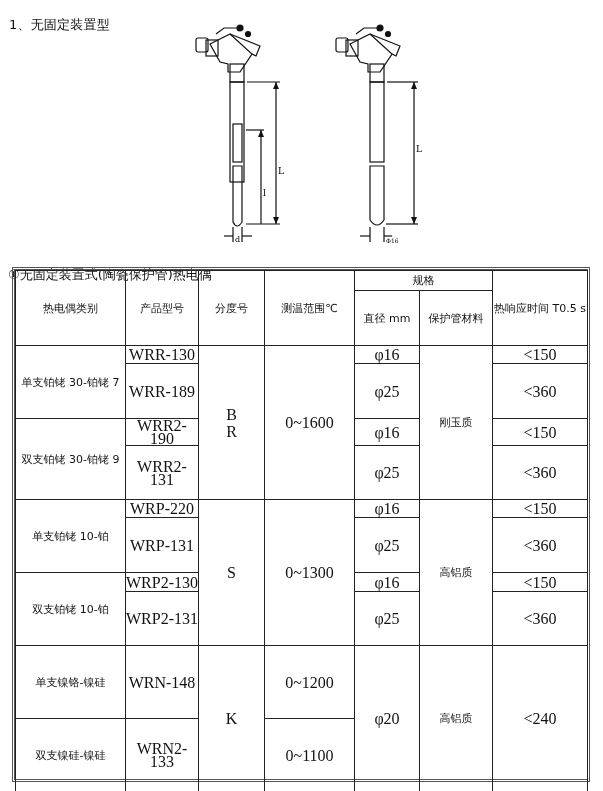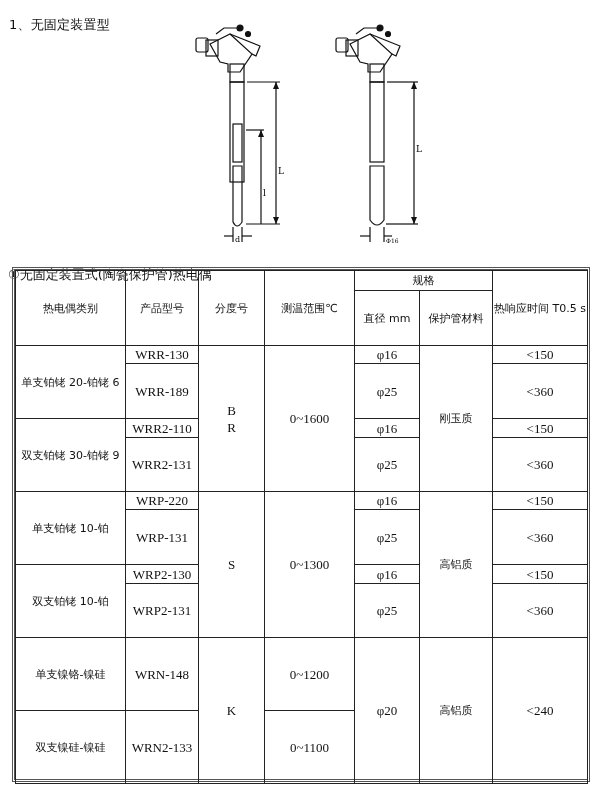--- a/index.html
+++ b/index.html
@@ -6,21 +6,21 @@
   body { width: 603px; height: 791px; position: relative; overflow: hidden;
          font-family: "DejaVu Sans", "Liberation Sans", sans-serif; color: #111; }
   .title1 { position: absolute; left: 9px; top: 16px; font-size: 13px; letter-spacing: 0.2px; text-align: right; }
   .title2 { position: absolute; left: 8px; top: 249px; font-size: 13px; margin-top: 17px; }
   .drawing { position: absolute; }
   .tbl-wrap { position: absolute; left: 12px; top: 267px; width: 578px; height: 515px;
               border: 3px double #555; box-sizing: border-box; }
   table { border-collapse: collapse; width: 100%; height: 100%; table-layout: fixed; }
   td { border: 1px solid #222; text-align: center; vertical-align: middle; padding: 0;
        font-size: 11px; line-height: 13px; }
-  .serif { font-family: "Liberation Serif", "DejaVu Serif", serif; font-size: 13px; }
+  .serif { font-family: "Liberation Serif", "DejaVu Serif", serif; font-size: 16px; }
 </style>
 </head>
 <body>
 
 <div class="title1">1、无固定装置型</div>
 
 <svg class="drawing" style="left:190px; top:24px;" width="120" height="222" viewBox="0 0 120 222">
   <g fill="none" stroke="#111" stroke-width="1.2">
 
     <path d="M20 20 L40 10 L62 30 L50 48 L38 48 L38 40 L30 38 Z"></path>
@@ -107,39 +107,39 @@
     <td rowspan="2">测温范围℃</td>
     <td colspan="2">规格</td>
     <td rowspan="2">热响应时间 T0.5 s</td>
   </tr>
   <tr style="height:55px">
     <td>直径 mm</td>
     <td>保护管材料</td>
   </tr>
 
   <tr style="height:18px">
-    <td rowspan="2">单支铂铑 20-铂铑 6</td>
+    <td rowspan="2">单支铂铑 30-铂铑 7</td>
     <td class="serif">WRR-130</td>
     <td rowspan="4" class="serif">
       <div>B</div>
       <div style="margin-top:4px">R</div>
     </td>
     <td rowspan="4" class="serif">0~1600</td>
     <td class="serif">φ16</td>
     <td rowspan="4">刚玉质</td>
     <td class="serif">&lt;150</td>
   </tr>
   <tr style="height:55px">
     <td class="serif">WRR-189</td>
     <td class="serif">φ25</td>
     <td class="serif">&lt;360</td>
   </tr>
   <tr style="height:19px">
     <td rowspan="2">双支铂铑 30-铂铑 9</td>
-    <td class="serif">WRR2-110</td>
+    <td class="serif">WRR2-190</td>
     <td class="serif">φ16</td>
     <td class="serif">&lt;150</td>
   </tr>
   <tr style="height:54px">
     <td class="serif">WRR2-131</td>
     <td class="serif">φ25</td>
     <td class="serif">&lt;360</td>
   </tr>
 
   <tr style="height:18px">

